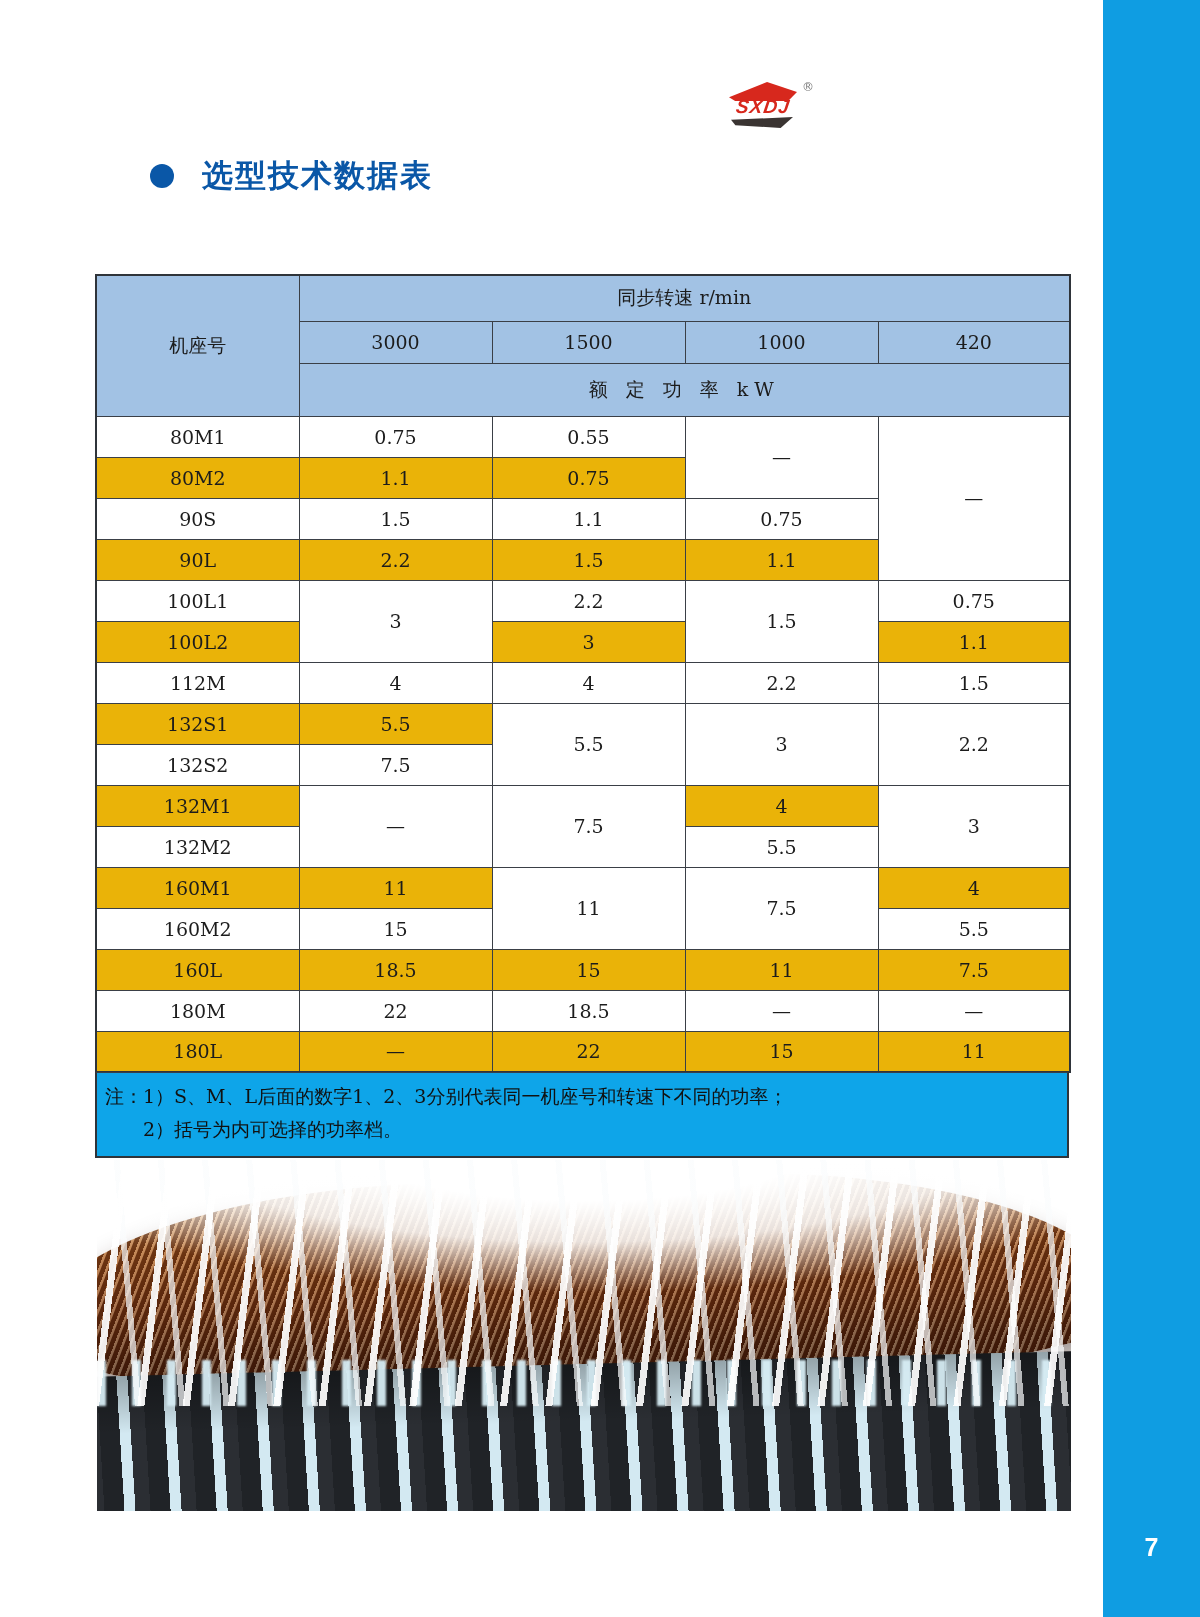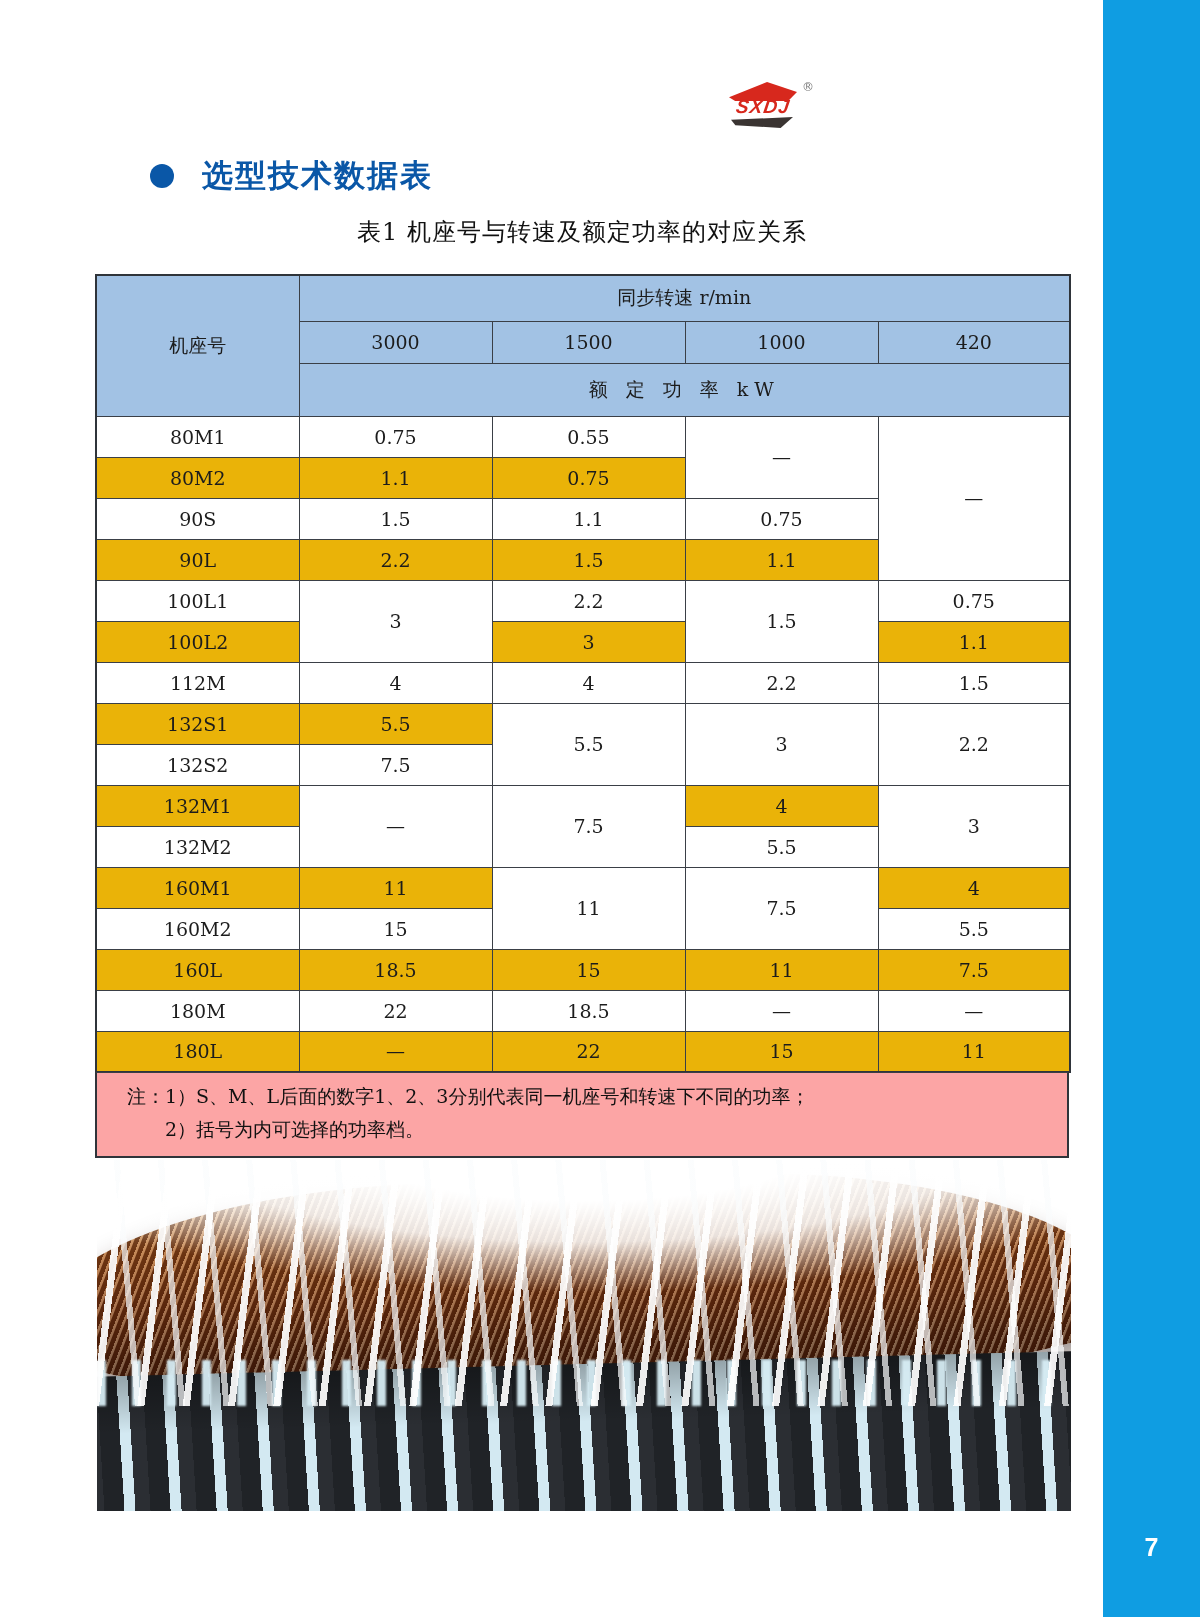--- a/index.html
+++ b/index.html
@@ -42,22 +42,22 @@
     border:2.5px solid #2f343a; }
   table.spec td { border:1.5px solid #3a3f46; text-align:center; vertical-align:middle;
     font-family:"DejaVu Serif", serif; font-size:19px; color:#1c1c1c; background:#ffffff;
     padding:0; height:41px; }
   table.spec thead td { background:#a2c2e4; }
   table.spec thead tr:nth-child(1) td { height:46px; }
   table.spec thead tr:nth-child(2) td { height:42px; }
   table.spec thead tr:nth-child(3) td { height:53px; letter-spacing:6px; }
   table.spec td.shade { background:#eab308; }
   .notes { border:2.5px solid #2f343a; border-top:1.5px solid #3a3f46; margin-top:-1px;
-    padding:11px 30px 13px; font-family:"DejaVu Serif", serif; font-size:19px; color:#111;
-    background:#fca5a5; }
+    padding:11px 8px 13px; font-family:"DejaVu Serif", serif; font-size:19px; color:#111;
+    background:#0ea5e9; }
   .notes .indent { margin-left:38px; margin-top:7px; }
 
   
   .photo { position:absolute; top:1160px; left:97px; width:974px; height:351px;
     overflow:hidden; background:#ffffff; }
   .photo .coil { position:absolute; left:-6%; right:-6%; top:5%; height:60%;
     border-radius:48% 52% 50% 50% / 85% 95% 40% 45%; transform:rotate(-2deg);
     background:
       repeating-linear-gradient(113deg, rgba(255,224,190,0.35) 0 2px, rgba(62,22,6,0.55) 3px 7px),
       linear-gradient(to bottom, #e9c69c 0%, #a4591f 28%, #7a3a14 55%, #45200c 80%, #2e150a 100%);
@@ -93,21 +93,20 @@
       <div class="mark-swoosh"></div>
     </div>
     <div class="reg">®</div>
   </div>
 
   <div class="heading">
     <span class="bullet"></span>
     <span class="heading-text">选型技术数据表</span>
   </div>
 
-  <div class="caption">表1 机座号与转速及额定功率的对应关系</div>
 
   <div class="table-wrap">
     <table class="spec">
       <colgroup>
         <col style="width:203px">
           <col style="width:193px">
           <col style="width:193px">
         <col style="width:193px">
           <col style="width:192px">
       </colgroup>

